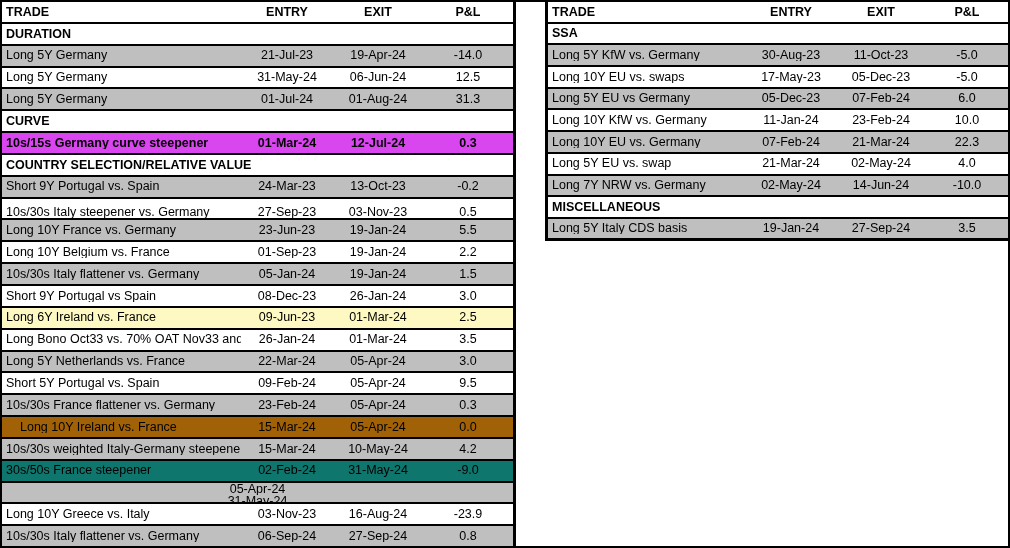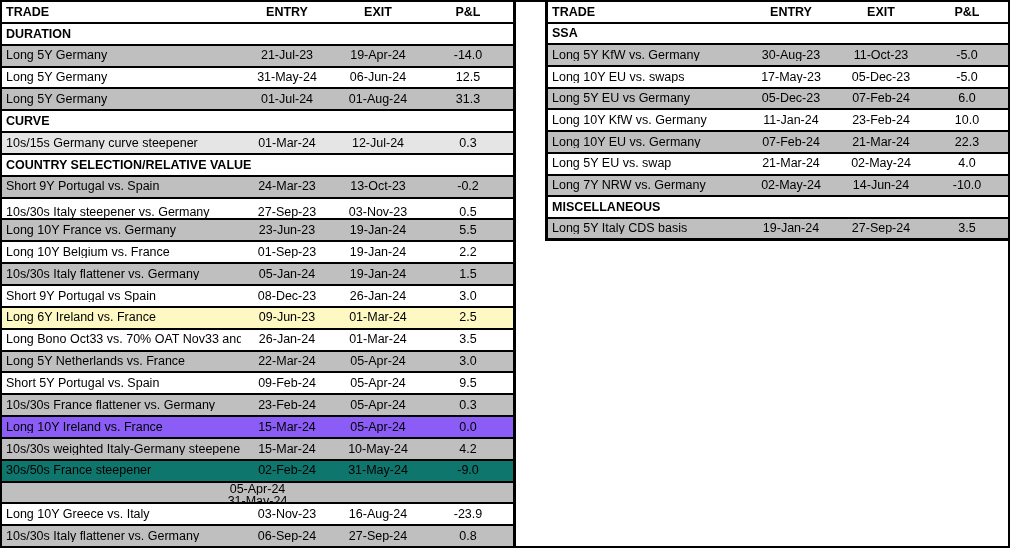--- a/index.html
+++ b/index.html
@@ -77,21 +77,21 @@
       </div>
       <div class="row data-row" style="background: rgb(191, 191, 191);">
         <div class="cell c-trade">Long 5Y Germany</div>
         <div class="cell c-entry">01-Jul-24</div>
         <div class="cell c-exit">01-Aug-24</div>
         <div class="cell c-pnl">31.3</div>
       </div>
       <div class="row section-row">
         <div class="cell c-section">CURVE</div>
       </div>
-      <div class="row data-row" style="background: #e5e5e5;">
+      <div class="row data-row" style="background: #d946ef; font-weight: bold;">
         <div class="cell c-trade">10s/15s Germany curve steepener</div>
         <div class="cell c-entry">01-Mar-24</div>
         <div class="cell c-exit">12-Jul-24</div>
         <div class="cell c-pnl">0.3</div>
       </div>
       <div class="row section-row">
         <div class="cell c-section">COUNTRY SELECTION/RELATIVE VALUE</div>
       </div>
       <div class="row data-row" style="background: rgb(191, 191, 191);">
         <div class="cell c-trade">Short 9Y Portugal vs. Spain</div>
@@ -152,21 +152,21 @@
         <div class="cell c-entry">09-Feb-24</div>
         <div class="cell c-exit">05-Apr-24</div>
         <div class="cell c-pnl">9.5</div>
       </div>
       <div class="row data-row" style="background: rgb(191, 191, 191);">
         <div class="cell c-trade">10s/30s France flattener vs. Germany</div>
         <div class="cell c-entry">23-Feb-24</div>
         <div class="cell c-exit">05-Apr-24</div>
         <div class="cell c-pnl">0.3</div>
       </div>
-      <div class="row data-row" style="background: #8b5cf6;">
+      <div class="row data-row" style="background: #a16207; padding-left: 14px;">
         <div class="cell c-trade">Long 10Y Ireland vs. France</div>
         <div class="cell c-entry">15-Mar-24</div>
         <div class="cell c-exit">05-Apr-24</div>
         <div class="cell c-pnl">0.0</div>
       </div>
       <div class="row data-row" style="background: rgb(191, 191, 191);">
         <div class="cell c-trade">10s/30s weighted Italy-Germany steepener (100</div>
         <div class="cell c-entry">15-Mar-24</div>
         <div class="cell c-exit">10-May-24</div>
         <div class="cell c-pnl">4.2</div>

